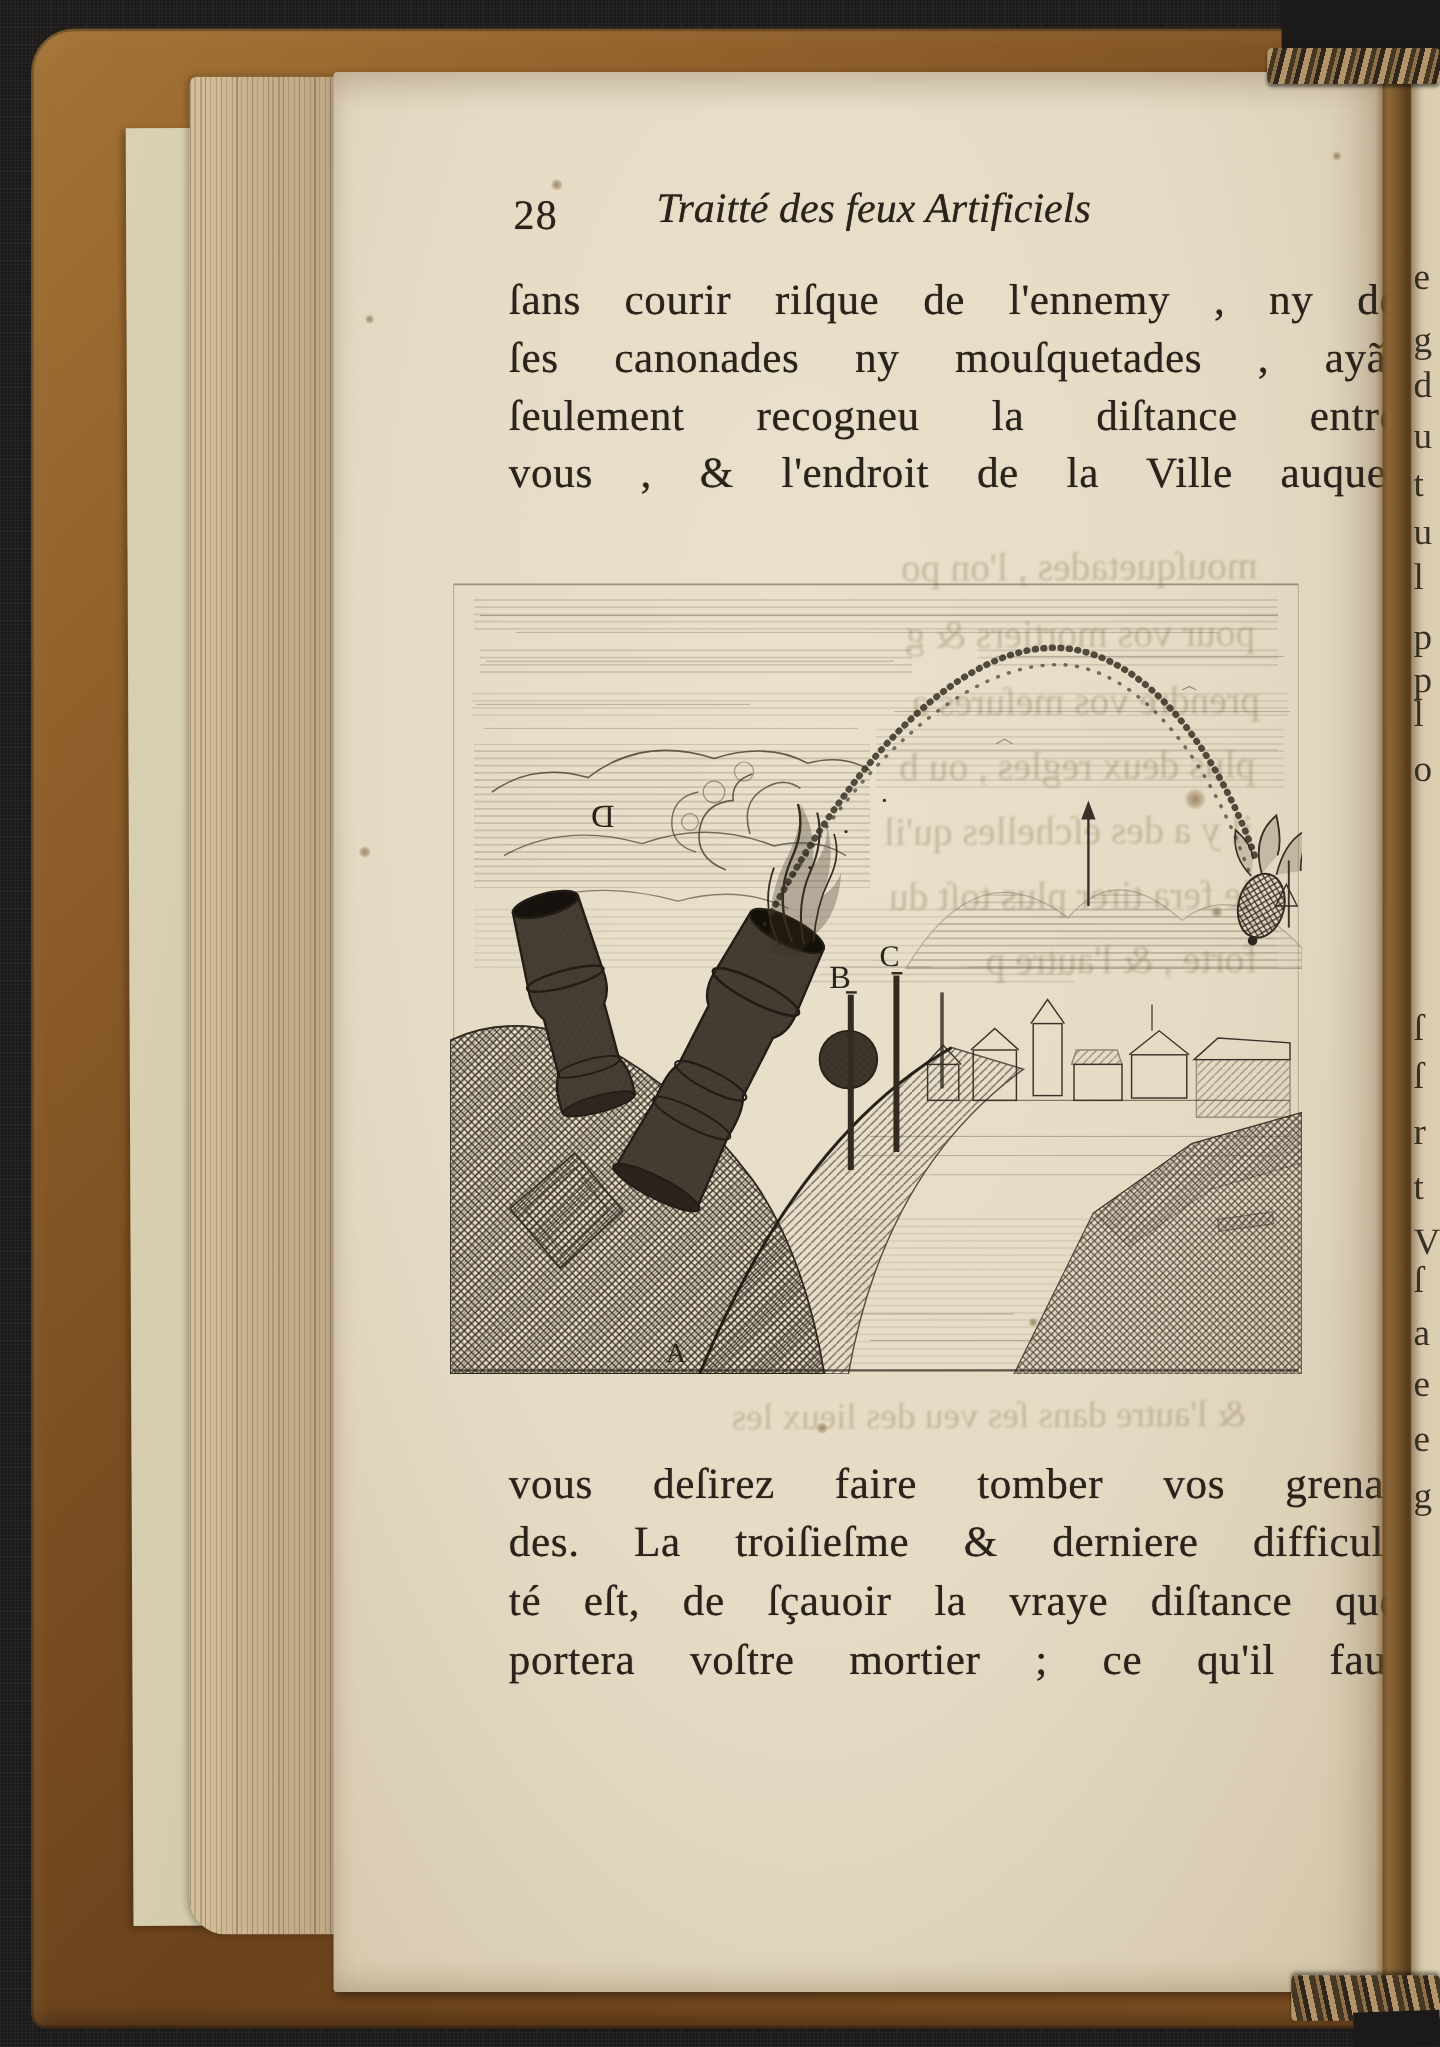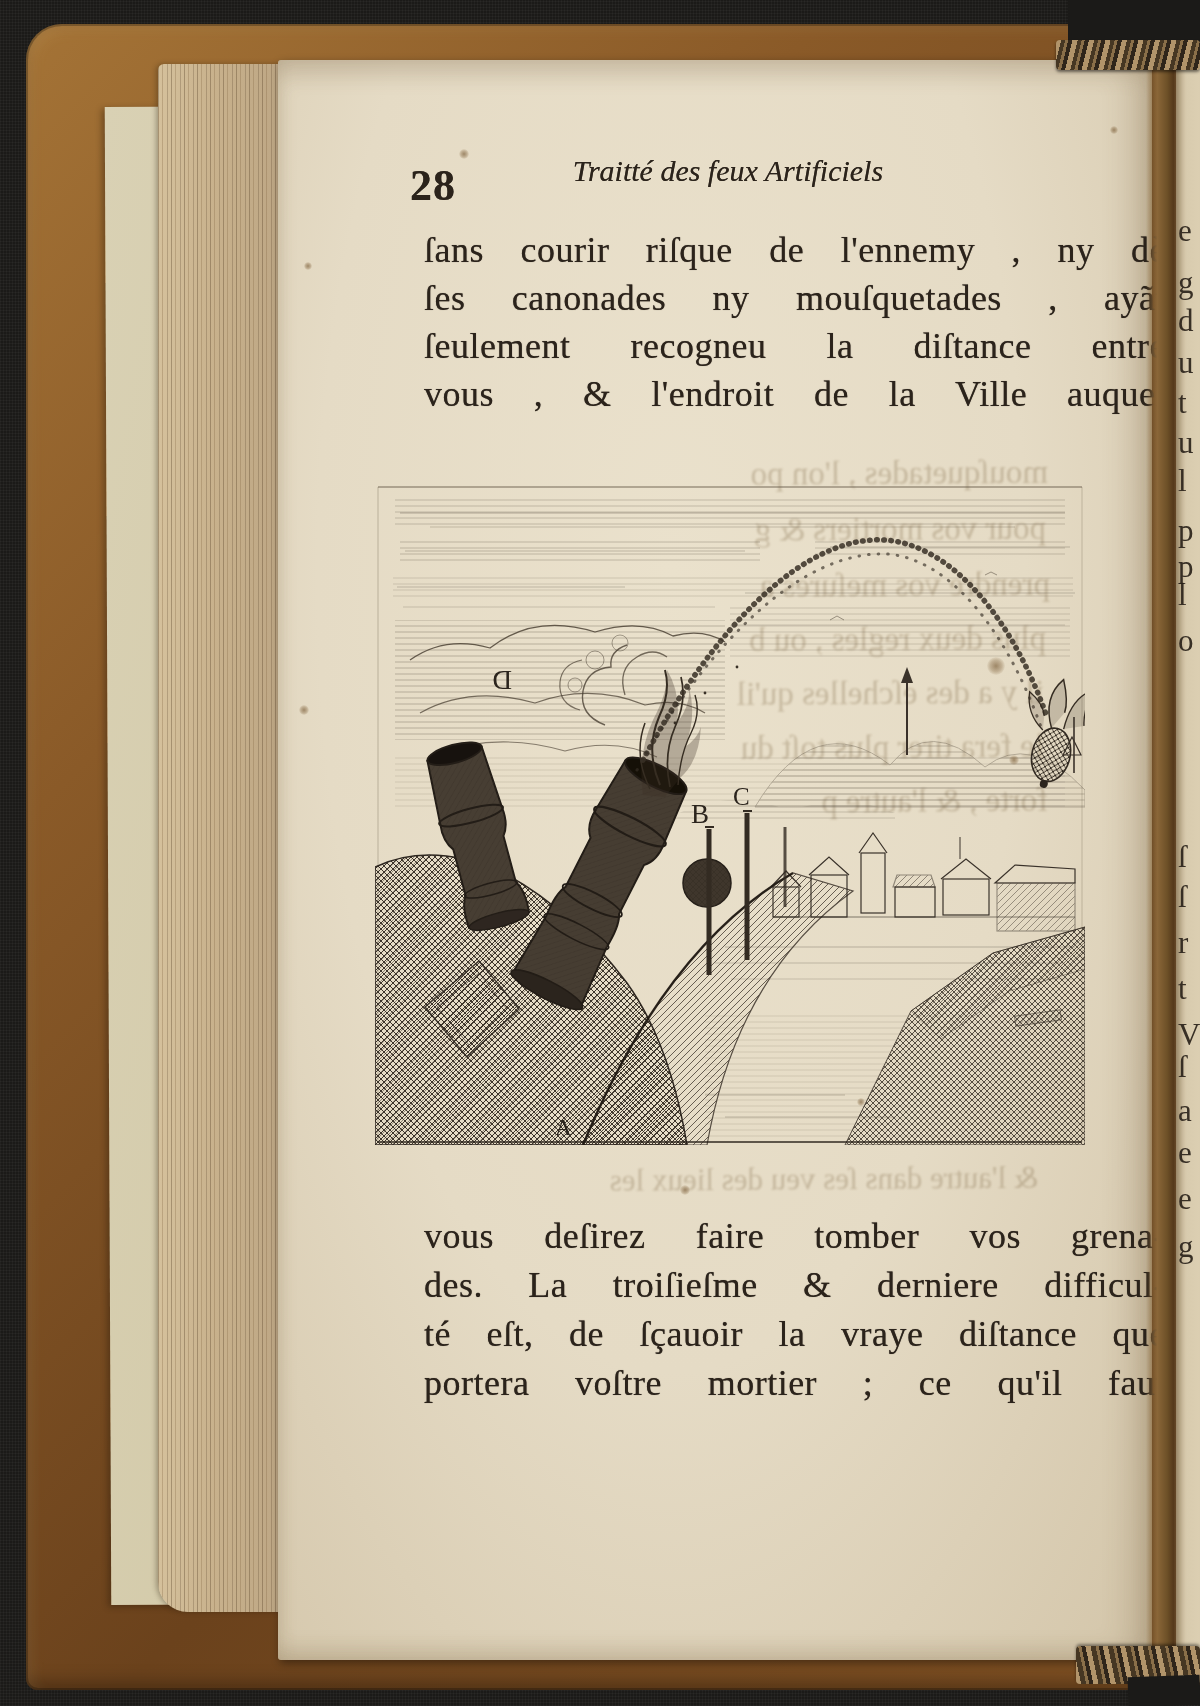--- a/index.html
+++ b/index.html
@@ -34,22 +34,22 @@
   .edge-letter{position:absolute;left:2px;color:var(--ink,#2b231b);font-size:31px;line-height:30px;opacity:.92;}
   .endband{position:absolute;z-index:5;border-radius:4px;}
   .endband.top{left:1056px;top:40px;width:144px;height:30px;
     background:repeating-linear-gradient(104deg,#b1946a 0 5px,#463723 5px 9px,#8a6f49 9px 12px,#2f251a 12px 16px);
     box-shadow:0 2px 3px rgba(0,0,0,.5);}
   .endband.bottom{left:1076px;top:1646px;width:124px;height:38px;
     background:repeating-linear-gradient(78deg,#b1946a 0 5px,#463723 5px 10px,#8a6f49 10px 13px,#2f251a 13px 17px);
     box-shadow:0 -2px 3px rgba(0,0,0,.4);}
   .cloth-corner{position:absolute;left:1128px;top:1676px;width:72px;height:30px;z-index:6;background:var(--cloth,#1b1a18);transform:rotate(-2deg);}
   
-  .pagenum{position:absolute;left:132px;top:100px;font-size:44px;color:var(--ink,#2b231b);letter-spacing:1px;text-shadow:0 0 .6px rgba(43,35,27,.8);font-weight:bold;}
-  .running-title{position:absolute;left:190px;top:94px;width:520px;text-align:center;font-style:italic;font-size:30px;color:var(--ink,#2b231b);text-shadow:0 0 .6px rgba(43,35,27,.8);}
+  .pagenum{position:absolute;left:150px;top:100px;font-size:35px;color:var(--ink,#2b231b);letter-spacing:1px;text-shadow:0 0 .6px rgba(43,35,27,.8);}
+  .running-title{position:absolute;left:190px;top:94px;width:520px;text-align:center;font-style:italic;font-size:35px;color:var(--ink,#2b231b);text-shadow:0 0 .6px rgba(43,35,27,.8);}
   .para{position:absolute;left:146px;width:742px;color:var(--ink,#2b231b);font-size:36px;z-index:3;}
   .para .line{height:48px;line-height:48px;text-align:justify;text-align-last:justify;letter-spacing:.5px;word-spacing:4px;text-shadow:0 0 .7px rgba(43,35,27,.75);white-space:nowrap;}
   .para.bottom .line{height:49px;line-height:49px;}
   .engraving{position:absolute;left:97px;top:395px;width:710px;height:690px;z-index:2;margin:0;}
   .ghost-layer,.fox-layer{position:absolute;inset:0;z-index:1;pointer-events:none;}
   .fox-layer{z-index:5;}
   .ghost{position:absolute;width:620px;font-family:"Liberation Serif",serif;color:var(--ghost,#78613e);opacity:.30;filter:blur(.9px);transform:scaleX(-1) rotate(.4deg);white-space:nowrap;}
   .fox{position:absolute;border-radius:50%;background:radial-gradient(circle,#6e4f28 0%,rgba(122,90,50,.55) 45%,rgba(122,90,50,0) 75%);opacity:.6;}
   svg text{font-family:"Liberation Serif",serif;fill:#2b241d;}
 </style>

